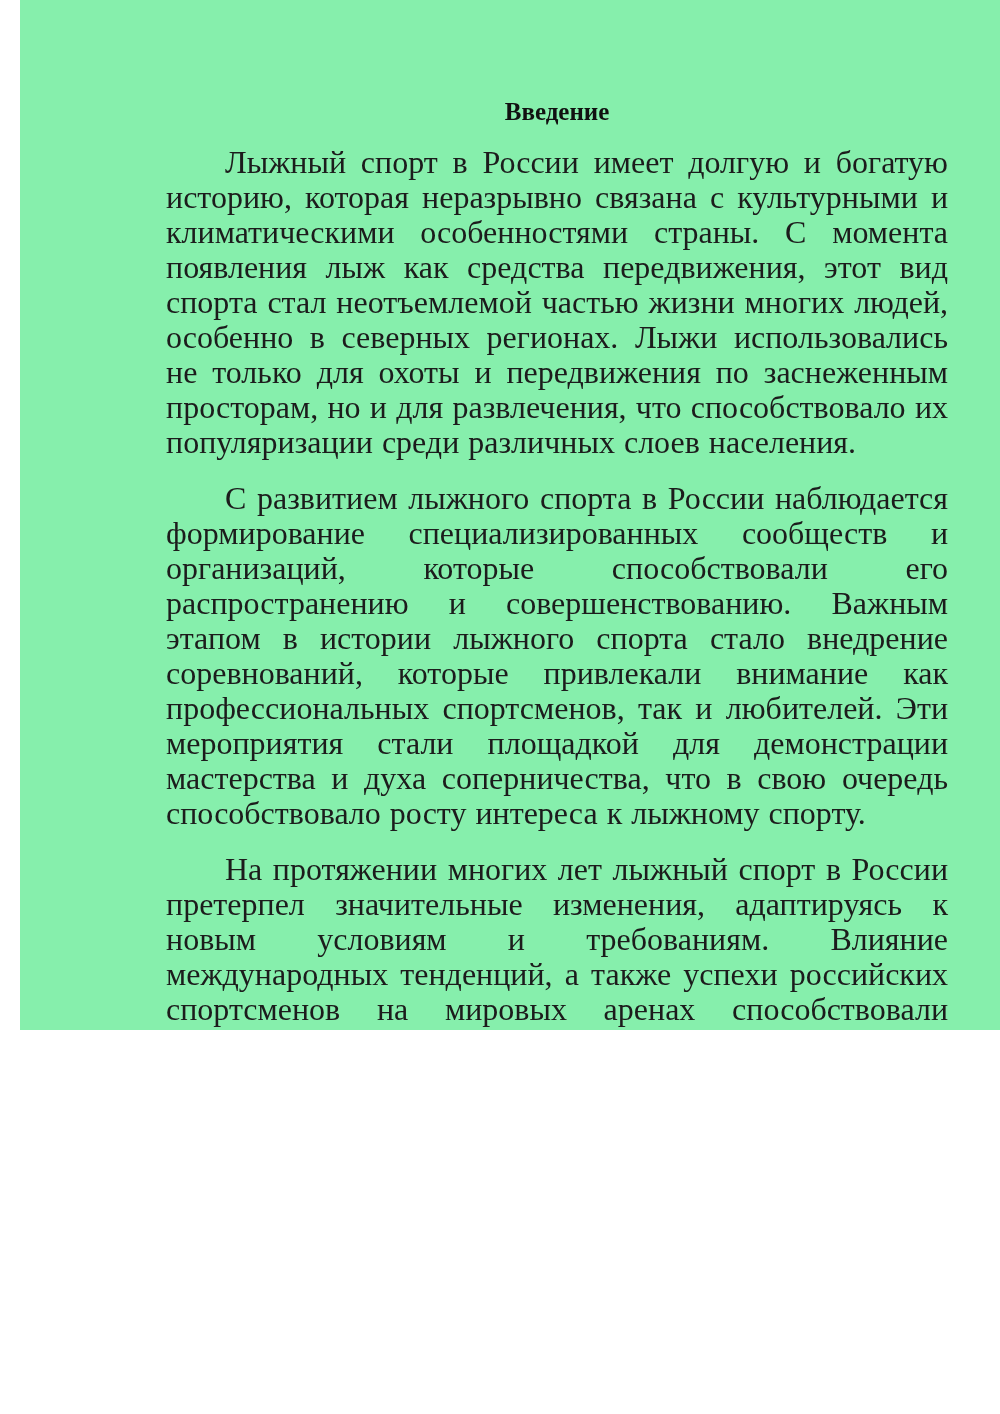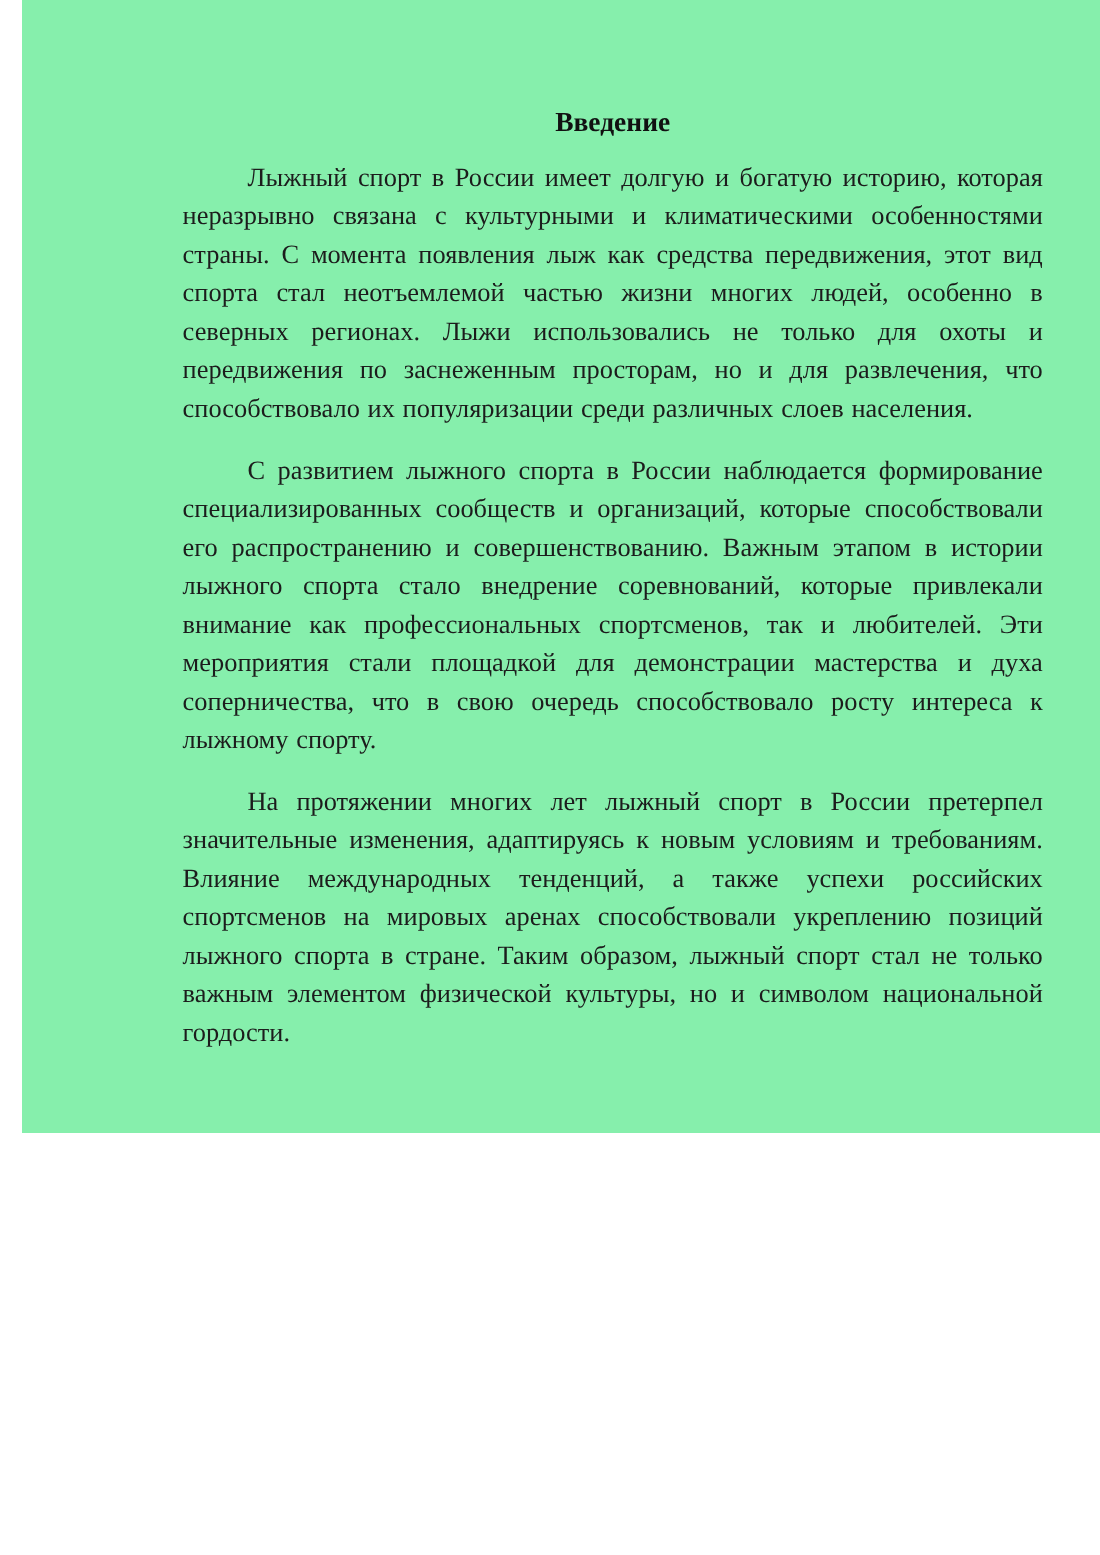--- a/index.html
+++ b/index.html
@@ -25,21 +25,21 @@
   }
   .doc-title {
     font-size: 25px;
     font-weight: bold;
     text-align: center;
     margin: 0 0 16px 0;
     line-height: 35px;
     color: #111111;
   }
   .doc-paragraph {
-    font-size: 24px;
+    font-size: 32px;
     line-height: 35px;
     text-align: justify;
     text-indent: 59px;
     margin: 0 0 21px 0;
     word-spacing: 1px;
     color: #1c1c1c;
   }
   .page-footer {
     position: absolute;
     top: 1328px;

